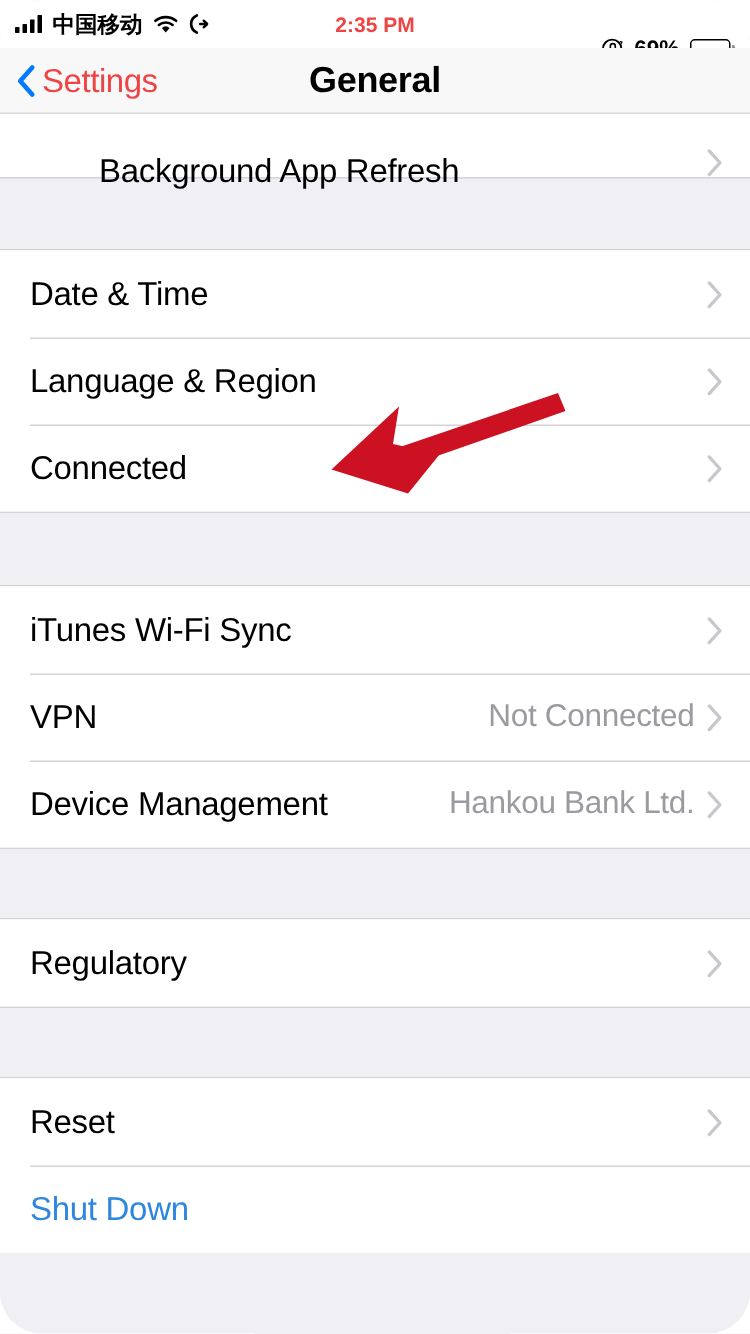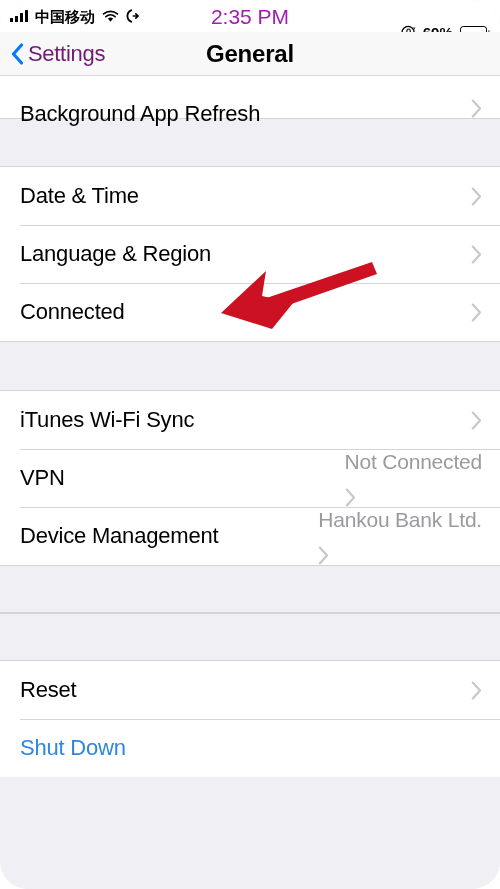--- a/index.html
+++ b/index.html
@@ -36,21 +36,21 @@
     pointer-events:none;
   }
   .sb-right {
     position:absolute; right:10px; top:16px; height:32px;
     display:flex; align-items:center; gap:7px;
   }
   .sb-text {
     font-size:15px; font-weight:bold; letter-spacing:0px; color:#000;
     line-height:1;
   }
-  .sb-time { font-size:21px; font-weight:normal; color:#a21caf; line-height:1; }
+  .sb-time { font-size:14px; font-weight:bold; color:#ef4444; line-height:1; }
 
   
   .signal { display:flex; align-items:flex-end; gap:2px; height:12px; }
   .signal i { display:block; width:3px; background:#000; border-radius:0.5px; }
   .signal i:nth-child(1){ height:4px; }
   .signal i:nth-child(2){ height:6px; }
   .signal i:nth-child(3){ height:9px; }
   .signal i:nth-child(4){ height:12px; }
 
   .wifi-ic { width:17px; height:13px; display:block; }
@@ -79,21 +79,21 @@
     border-bottom:0.5px solid #D9D9DE;
     z-index:5;
   }
   .back-btn {
     position:absolute; left:11px; top:0; height:44px;
     display:flex; align-items:center; gap:4px;
     color:#007AFF; cursor:pointer;
   }
   .back-chevron { width:13px; height:22px; display:block; }
   .back-label {
-    font-size:22px; color:#701a75; letter-spacing:-0.3px; line-height:1;
+    font-size:22px; color:#ef4444; letter-spacing:-0.3px; line-height:1;
     margin-top:-1px;
   }
   .nav-title {
     position:absolute; left:0; top:0; width:500px; height:44px;
     display:flex; align-items:center; justify-content:center;
     font-size:24px; font-weight:bold; color:#000; letter-spacing:-0.2px;
   }
 
   
   .content {
@@ -108,37 +108,37 @@
   .gap.bot-edge { border-bottom:0.5px solid #D3D3D8; }
 
   .row {
     position:relative;
     height:58px;
     background:#FFFFFF;
     display:flex; align-items:center;
     padding-left:20px; padding-right:18px;
     cursor:pointer;
   }
-  .row.clipped { height:42px; align-items:flex-end; }
+  .row.clipped { height:42px; align-items:flex-end;margin-left:46px; }
   .row.clipped .row-label { position:relative; top:9px; }
 
   .row + .row::before {
     content:"";
     position:absolute; left:20px; right:0; top:0;
     height:0.5px; background:#D3D3D8;
   }
 
   .row-label {
     font-size:22px; color:#000; letter-spacing:-0.2px;
     white-space:nowrap;
   }
   .row-label.link { color:#2E86DE; }
   .row-right {
     margin-left:auto;
-    display:flex; gap:14px;flex-direction:column;
+    display:flex; align-items:center; gap:8px;
   }
   .row-value {
     font-size:21px; color:#9A9AA0; letter-spacing:-0.2px; white-space:nowrap;
   }
   .chev {
     width:11px; height:19px; display:block; flex:none;
   }
   .chev-spacer { width:11px; height:19px; flex:none; }
 
   
@@ -270,20 +270,30 @@
           <span class="row-value">Hankou Bank Ltd.</span>
           <svg class="chev" viewBox="0 0 11 19">
             <path d="M1.8 1.6 L9.0 9.5 L1.8 17.4" stroke="#C7C7CC" stroke-width="2.2" fill="none" stroke-linecap="round" stroke-linejoin="round"></path>
           </svg>
         </span>
       </div>
     </div>
 
     <div class="gap top-edge bot-edge" style="height:48px;"></div>
 
+    <div class="group">
+      <div class="row">
+        <span class="row-label">Regulatory</span>
+        <span class="row-right">
+          <svg class="chev" viewBox="0 0 11 19">
+            <path d="M1.8 1.6 L9.0 9.5 L1.8 17.4" stroke="#C7C7CC" stroke-width="2.2" fill="none" stroke-linecap="round" stroke-linejoin="round"></path>
+          </svg>
+        </span>
+      </div>
+    </div>
 
     <div class="gap top-edge bot-edge" style="height:48px;"></div>
 
     <div class="group">
       <div class="row">
         <span class="row-label">Reset</span>
         <span class="row-right">
           <svg class="chev" viewBox="0 0 11 19">
             <path d="M1.8 1.6 L9.0 9.5 L1.8 17.4" stroke="#C7C7CC" stroke-width="2.2" fill="none" stroke-linecap="round" stroke-linejoin="round"></path>
           </svg>

